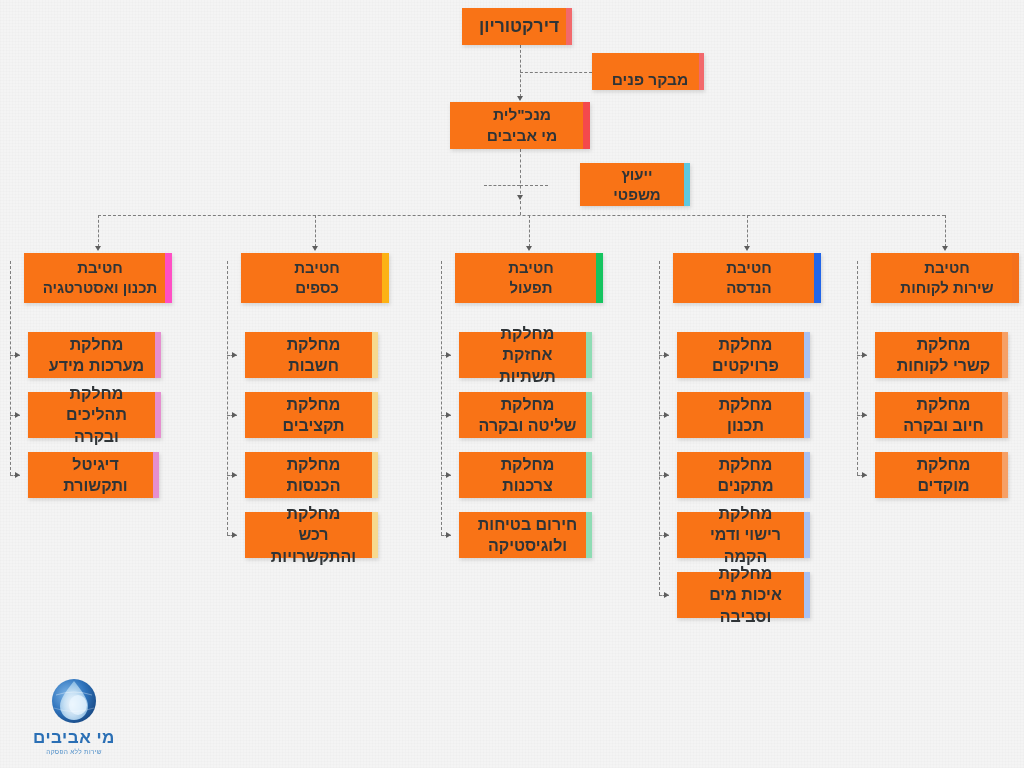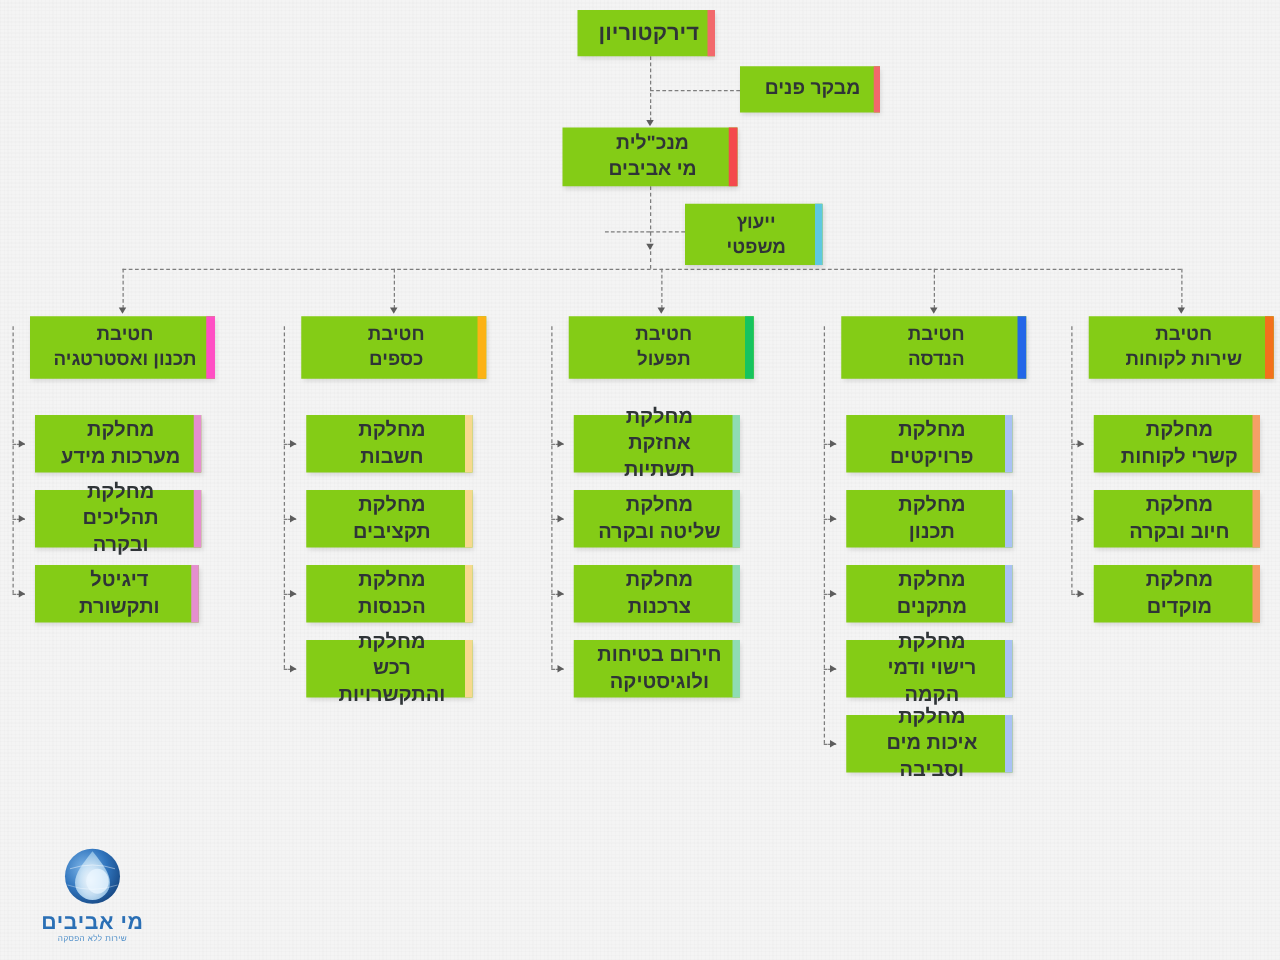--- a/index.html
+++ b/index.html
@@ -23,21 +23,21 @@
 
   #chart-root {
     position: relative;
     width: 1024px;
     height: 768px;
   }
 
   
   .node {
     position: absolute;
-    background: #84cc16;
+    background: #f97316;
     box-shadow: 1px 2px 4px rgba(0,0,0,0.13);
     display: flex;
     align-items: center;
     justify-content: center;
     text-align: center;
     direction: rtl;
     z-index: 5;
   }
   .node .bar {
     position: absolute;
@@ -121,33 +121,33 @@
 </style>
 </head>
 <body>
 
 <div id="chart-root">
 
 <div class="node tier-root" style="left: 462px; top: 8px; width: 110px; height: 37px;">
       <span class="bar" style="background: rgb(242, 105, 108); width: 6px;"></span>
       <span class="label">דירקטוריון</span>
     </div>
-    <div class="node tier-exec" style="left: 592px; top: 53px; width: 112px; height: 37px;">
+    <div class="node tier-exec" style="left: 592px; top: 53px; width: 112px; height: 37px; align-items: flex-end;">
       <span class="bar" style="background: rgb(242, 105, 108); width: 5px;"></span>
       <span class="label">מבקר פנים</span>
     </div>
     <div class="node tier-exec" style="left: 450px; top: 102px; width: 140px; height: 47px;">
       <span class="bar" style="background: rgb(244, 73, 76); width: 7px;"></span>
       <span class="label">מנכ"לית
 מי אביבים</span>
     </div>
     <div class="conn v" style="left: 520px; top: 45px; height: 52px;"></div>
     <div class="arrow-down" style="left: 517px; top: 96px;"></div>
     <div class="conn h" style="left: 520px; top: 71.5px; width: 72px;"></div>
-    <div class="node tier-staff" style="left: 548px; top: 163px; width: 110px; height: 49px;">
+    <div class="node tier-staff" style="left: 580px; top: 163px; width: 110px; height: 43px;">
       <span class="bar" style="background: rgb(94, 200, 224); width: 6px;"></span>
       <span class="label">ייעוץ
 משפטי</span>
     </div>
     <div class="conn v" style="left: 520px; top: 149px; height: 49.5px;"></div>
     <div class="conn h" style="left: 484px; top: 184.5px; width: 36px;"></div>
     <div class="conn h" style="left: 520px; top: 184.5px; width: 28px;"></div>
     <div class="arrow-down" style="left: 517px; top: 194.5px;"></div>
     <div class="conn v" style="left: 520px; top: 200.5px; height: 14.5px;"></div>
     <div class="conn h" style="left: 98px; top: 215px; width: 847px;"></div>

